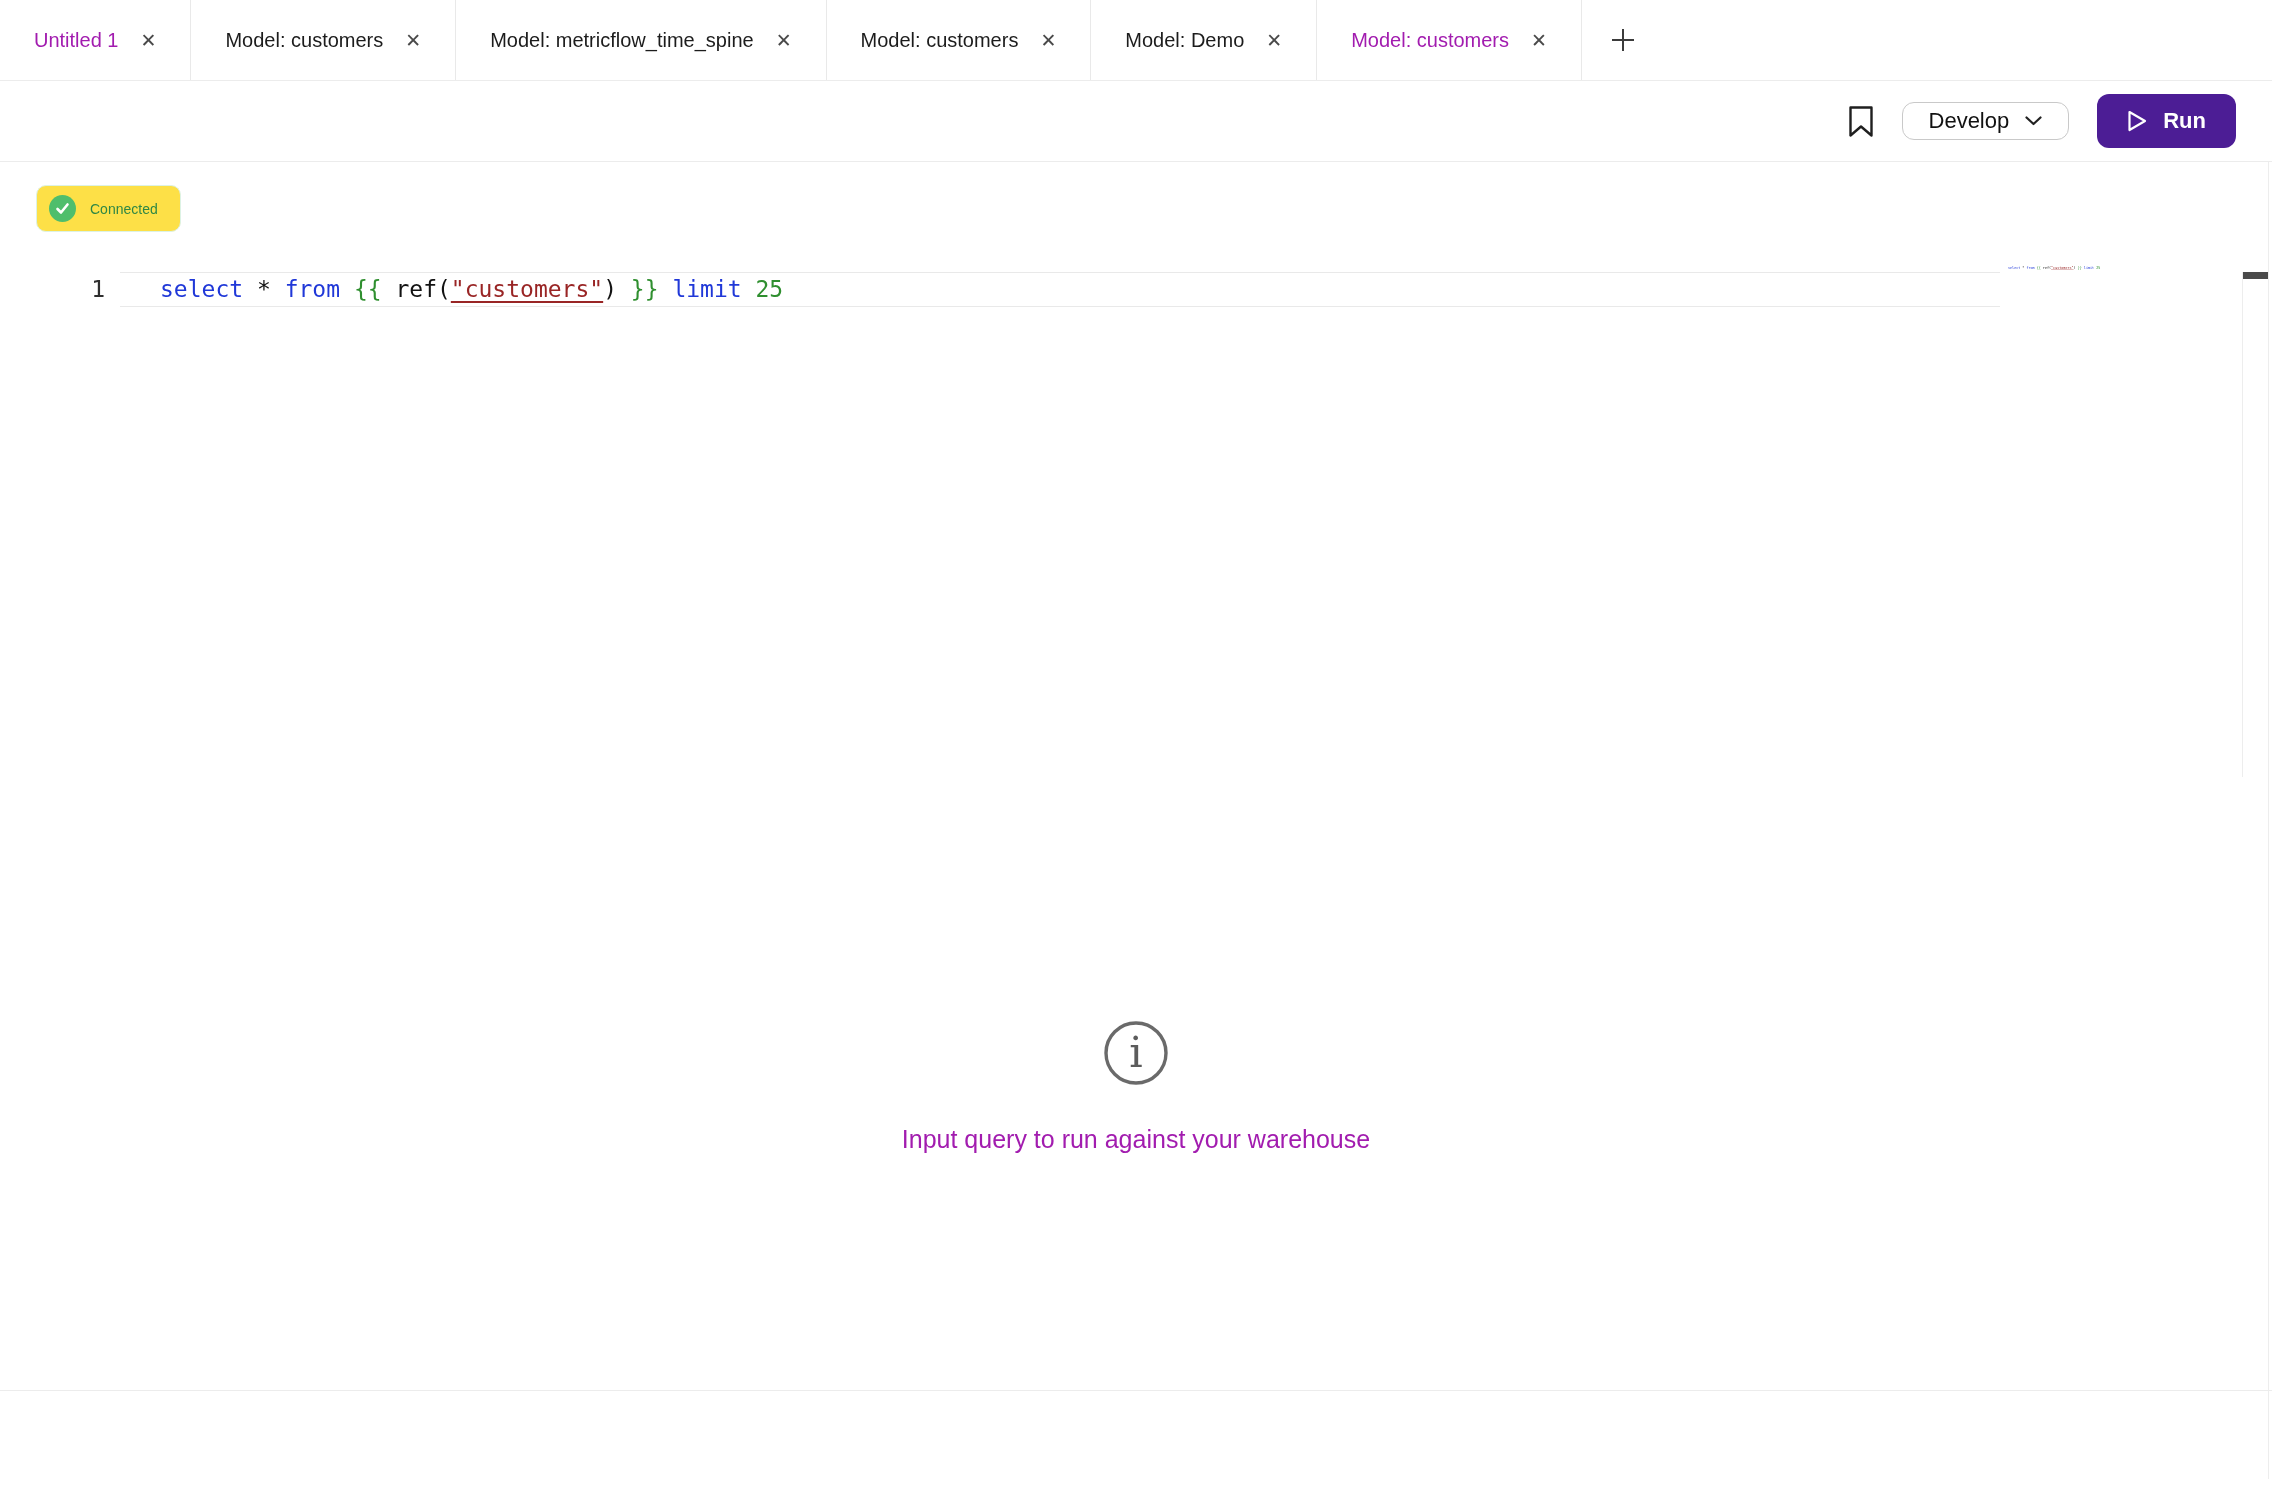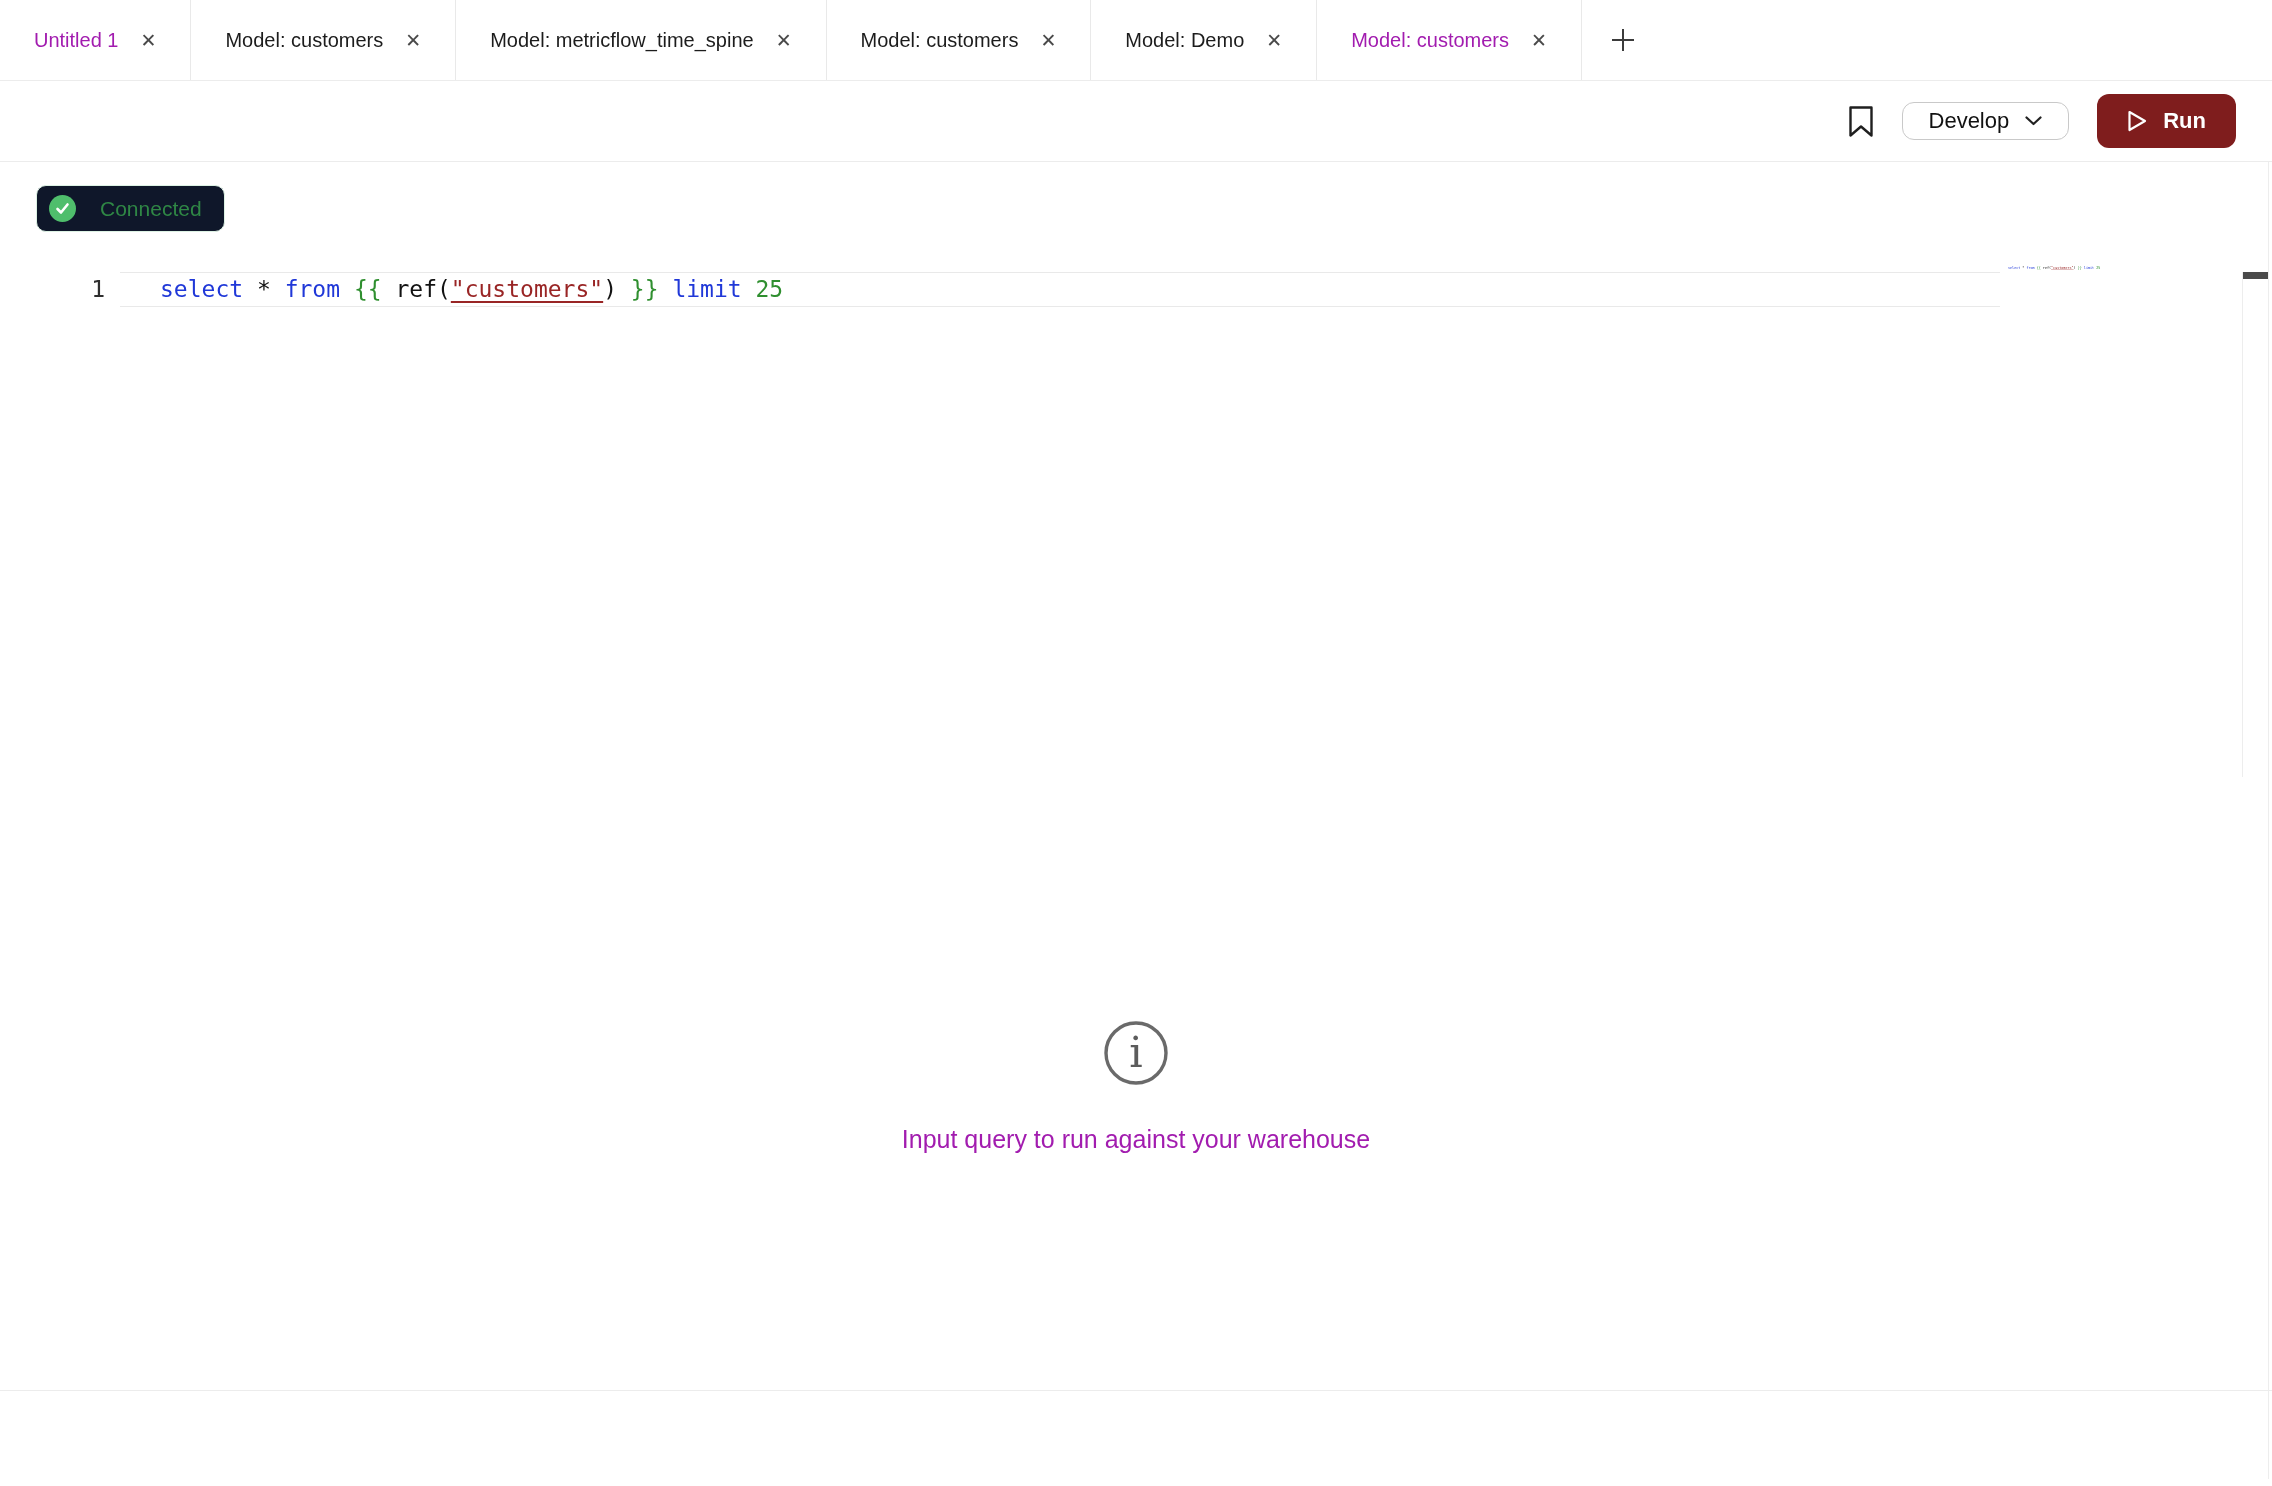--- a/index.html
+++ b/index.html
@@ -18,28 +18,28 @@
   .add-tab { display:flex; align-items:center; padding:0 28px; cursor:pointer; }
 
   
   .toolbar { height:81px; border-bottom:1px solid #ececec; display:flex; align-items:center;
              justify-content:flex-end; gap:28px; padding-right:36px; background:#fff; }
   .icon-btn { display:flex; align-items:center; cursor:pointer; }
   .btn-develop { display:flex; align-items:center; gap:16px; padding:5px 26px;
                  border:1.5px solid #c9c9c9; border-radius:12px; background:#fff;
                  font-size:22px; color:#111; font-weight:500; cursor:pointer; }
   .btn-run { display:flex; align-items:center; gap:15px; padding:14px 30px;
-             background:#7f1d1d; color:#fff; border-radius:12px; font-size:22px;
+             background:#4c1d95; color:#fff; border-radius:12px; font-size:22px;
              font-weight:600; cursor:pointer; }
 
   
   .statusbar { height:93px; display:flex; align-items:center; gap:30px; padding-left:36px; }
-  .badge-connected { display:flex; align-items:center; gap:24px; background:#0f172a;
+  .badge-connected { display:flex; align-items:center; gap:14px; background:#fde047;
                      border:1px solid #ddf2e4; border-radius:10px; padding:9px 22px 9px 12px;
-                     font-size:21px; color:#2f8745; font-weight:500; }
+                     font-size:14px; color:#2f8745; font-weight:500; }
   .check-circle { width:27px; height:27px; border-radius:50%; background:#4fbe6c;
                   display:flex; align-items:center; justify-content:center; }
   .env-pill { display:flex; align-items:center; gap:15px; border:1px solid #dcdcdc;
               border-radius:999px; padding:9px 22px 9px 24px; font-size:21px; color:#161616;
               background:#fff; cursor:pointer; }
   .prod-chip { background:#d9e4f8; border-radius:9px; padding:5px 15px; font-size:19px;
                font-weight:600; color:#1d2840; letter-spacing:.4px; }
 
   
   .editor { position:relative; height:528px; background:#fff; }

